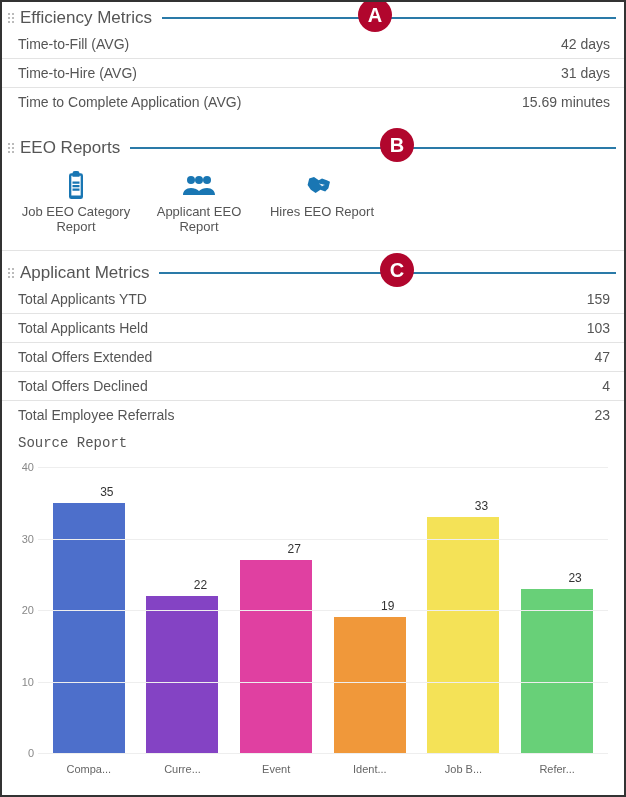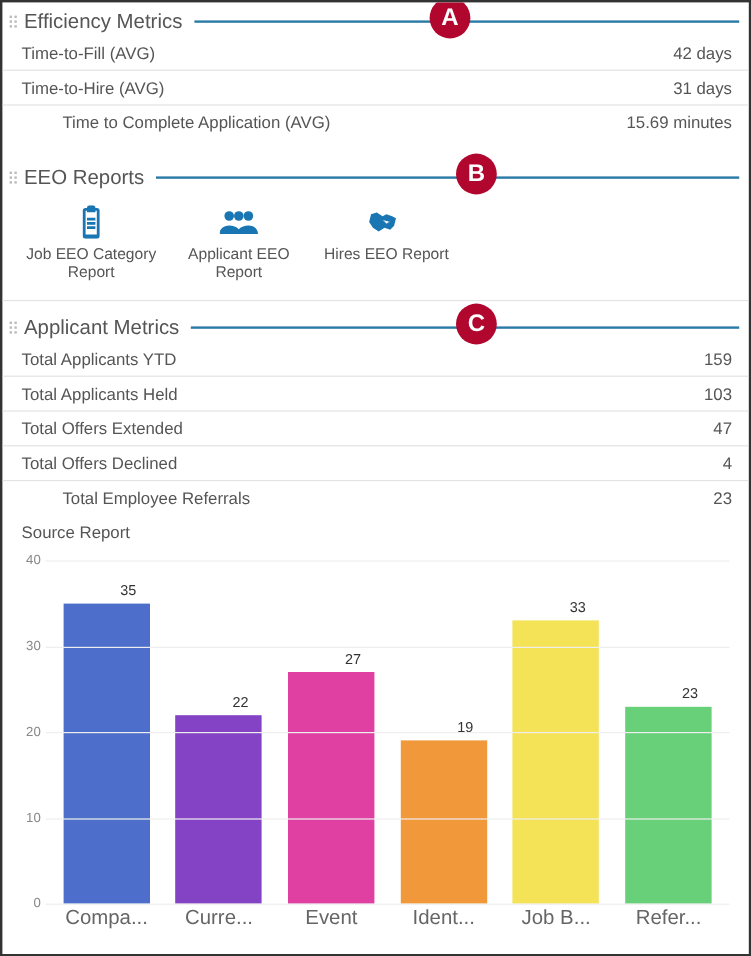--- a/index.html
+++ b/index.html
@@ -62,21 +62,21 @@
   }
   .metric-row {
     display: flex;
     justify-content: space-between;
     align-items: flex-start;
     padding: 6px 14px 6px 16px;
     font-size: 14px;
     color: #555;
     border-bottom: 1px solid #e3e3e3;
   }
-  .metric-row:last-of-type { border-bottom: none; margin-left: 34px; }
+  .metric-row:last-of-type { border-bottom: none; }
   .metric-label { }
   .metric-value { text-align: right; }
   .reports-row {
     display: flex;
     gap: 3px;
     padding: 10px 14px 16px 14px;
     border-bottom: 1px solid #e3e3e3;
   }
   .report-item {
     display: flex;
@@ -88,21 +88,21 @@
     color: #555;
     cursor: pointer;
   }
   .report-icon {
     width: 36px; height: 30px;
     display: flex; align-items: center; justify-content: center;
     color: #1976b3;
     margin-bottom: 4px;
   }
   .report-icon svg { width: 32px; height: 28px; fill: #1976b3; }
-  .no-border { border-bottom: none !important; }
+  .no-border { border-bottom: none !important; font-family: Liberation Mono, monospace; }
 
   
   .chart-wrap {
     padding: 10px 16px 0 8px;
     position: relative;
     height: 330px;
   }
   .chart-grid {
     position: absolute;
     left: 36px; right: 16px; top: 10px; bottom: 34px;
@@ -132,21 +132,21 @@
   .bar-slot {
     display: flex;
     flex-direction: column;
     align-items: center;
     width: 82px;
     position: relative;
   }
   .bar-label {
     position: absolute;
     bottom: -22px;
-    font-size: 17px;
+    font-size: 11px;
     color: #666;
     white-space: nowrap;
   }
   .bar-value {
     font-size: 12px;
     color: #333;
     margin-bottom: 4px;
     margin-left: 36px;
   }
   .bar {

